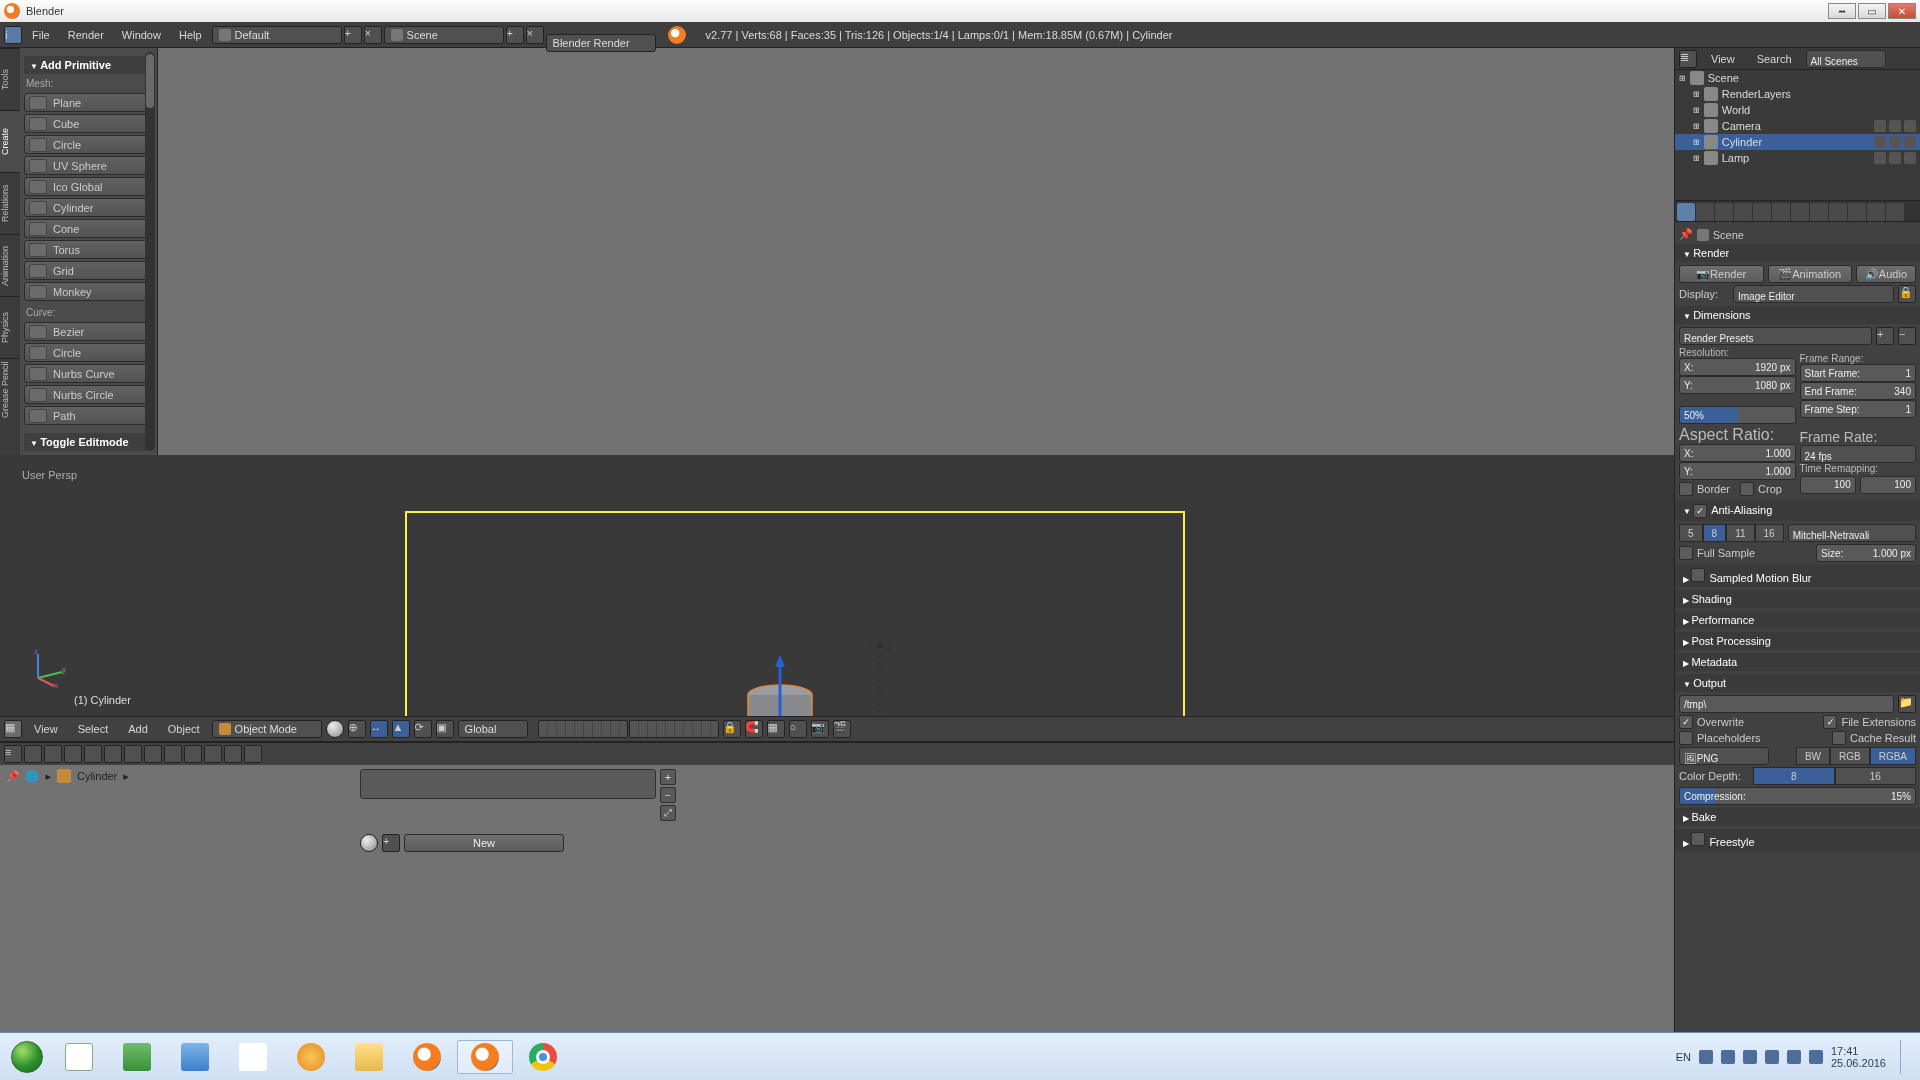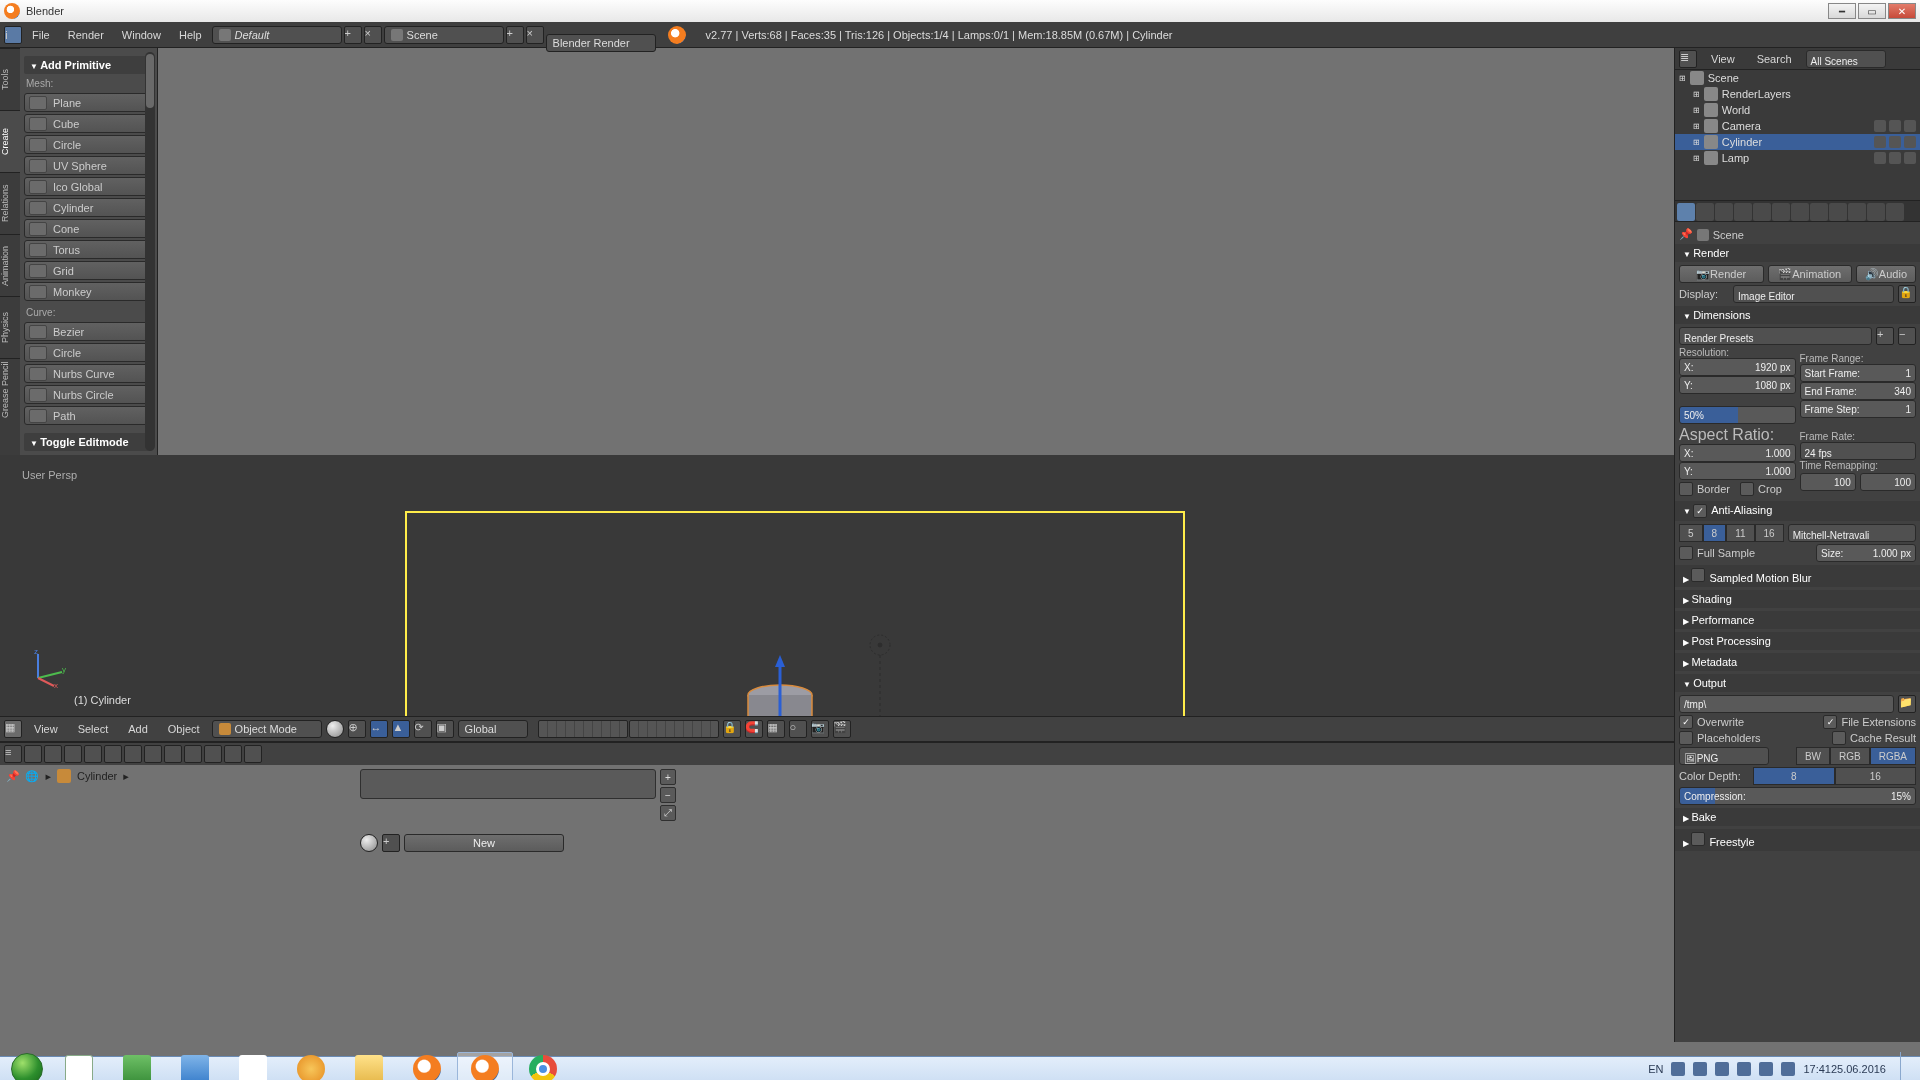--- a/index.html
+++ b/index.html
@@ -64,29 +64,29 @@
 .drop { flex:1; height:18px; background:#505050; border:1px solid #2a2a2a; border-radius:3px; display:flex; padding:0 4px; align-items:flex-end; color:#eee; font-size:10px;}
 .btn-sml { height:18px; background: linear-gradient(#6e6e6e,#5c5c5c); border:1px solid #2a2a2a; border-radius:3px; padding:0 8px; display:flex;align-items:center;justify-content:center;}
 .seg { display:flex; }
 .seg > div { height:18px; background:#505050; border:1px solid #2a2a2a; padding:0 8px; display:flex;align-items:center;font-size:10px;}
 .seg > div.active{background:#3a5f99;}
 .ck { width:14px;height:14px;border:1px solid #2a2a2a;background:#5b5b5b;border-radius:2px;display:inline-flex;align-items:center;justify-content:center;font-size:9px;color:#fff;}
 .psec { background:#3a3a3a; margin:3px -4px; padding:3px 8px; font-size:11px; color:#fff;}
 .psec::before{content:"▼ ";font-size:8px;}
 .psec.collapsed::before{content:"▶ ";}
 
-.taskbar { position:absolute; bottom:0; left:0; right:0; height:24px; background: linear-gradient(#e3eefb,#cfe0f4); border-top:1px solid #6a8bb5; display:flex; align-items:center; padding:0 4px; }
+.taskbar { position:absolute; bottom:0; left:0; right:0; height:48px; background: linear-gradient(#e3eefb,#cfe0f4); border-top:1px solid #6a8bb5; display:flex; align-items:center; padding:0 4px; }
 .start { width:46px;height:34px;display:flex;align-items:center;justify-content:center;}
 .start-orb{width:32px;height:32px;border-radius:50%;background:radial-gradient(circle at 35% 30%,#9fe06b,#2d8f2d 55%,#17651a);border:1px solid #2a6b2a;}
 .tb-item { width:56px;height:34px;margin:0 1px;display:flex;align-items:center;justify-content:center;border-radius:2px;}
 .tb-item.active{background:rgba(255,255,255,.35);border:1px solid #9ab6da;}
 .tb-ico{width:28px;height:28px;border-radius:3px;}
 .tray { margin-left:auto; display:flex; align-items:center; gap:8px; padding-right:6px; color:#2b3b55; font-size:11px;}
 .tray-ico{width:14px;height:14px;background:#4f6d99;border-radius:2px;}
-.clock{display:flex;flex-direction:row;line-height:12px;}
+.clock{display:flex;flex-direction:column;line-height:12px;}
 
 .vscroll { position:absolute;right:2px;top:4px;bottom:4px;width:10px;background:#333;border-radius:5px;}
 .vscroll .thumb{position:absolute;left:1px;right:1px;top:2px;height:54px;background:#6a6a6a;border-radius:4px;}
 </style>
 </head>
 <body>
 
 <div class="titlebar">
   <span style="width:16px;height:16px;border-radius:50%;background:radial-gradient(circle at 40% 40%,#fff 0 25%,#f47d20 30% 70%,#1a5fb4 75%);margin-right:6px;"></span>
   <span>Blender</span>
@@ -95,21 +95,21 @@
   <div class="win-btn">▭</div>
   <div class="win-btn close">✕</div>
 </div>
 
 <div class="info-header">
   <div class="hdr-small-btn" style="background:#5a7aa5;">ℹ</div>
   <span class="menu-item">File</span>
   <span class="menu-item">Render</span>
   <span class="menu-item">Window</span>
   <span class="menu-item">Help</span>
-  <div class="hdr-sel" style="width:130px;font-style:italic;">
+  <div class="hdr-sel" style="width:130px;">
       <span style="width:12px;height:12px;background:#777;border-radius:2px;"></span>
       <span>Default</span>
     </div>
   <div class="hdr-small-btn">+</div>
   <div class="hdr-small-btn">×</div>
   <div class="hdr-sel" style="width:120px;">
       <span style="width:12px;height:12px;background:#777;border-radius:2px;"></span>
       <span>Scene</span>
     </div>
   <div class="hdr-small-btn">+</div>
@@ -504,21 +504,21 @@
             <span>1.000</span>
           </div>
         <div class="prow">
             <span class="ck"></span>
             <span>Border</span>
             <span class="ck" style="margin-left:6px;"></span>
             <span>Crop</span>
           </div>
       </div>
       <div style="flex:1">
-        <div style="font-size:10px;color:#bbb;">Frame Rate:</div>
+        <div style="font-size:14px;color:#bbb;">Frame Rate:</div>
         <div class="drop">
             <span>24 fps</span>
           </div>
         <div style="font-size:10px;color:#bbb;">Time Remapping:</div>
         <div class="prow">
             <div class="numfield">
               <span></span>
               <span>100</span>
             </div>
             <div class="numfield">

